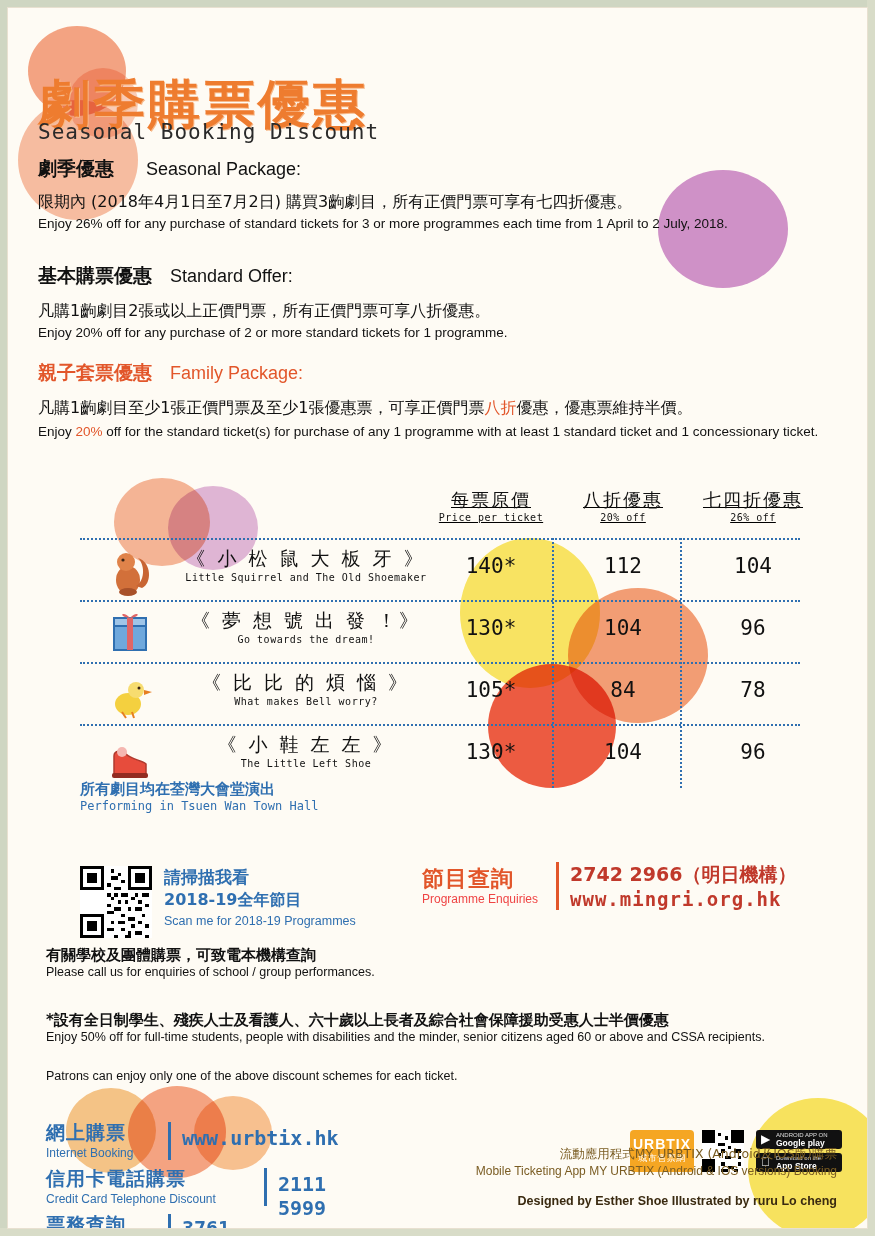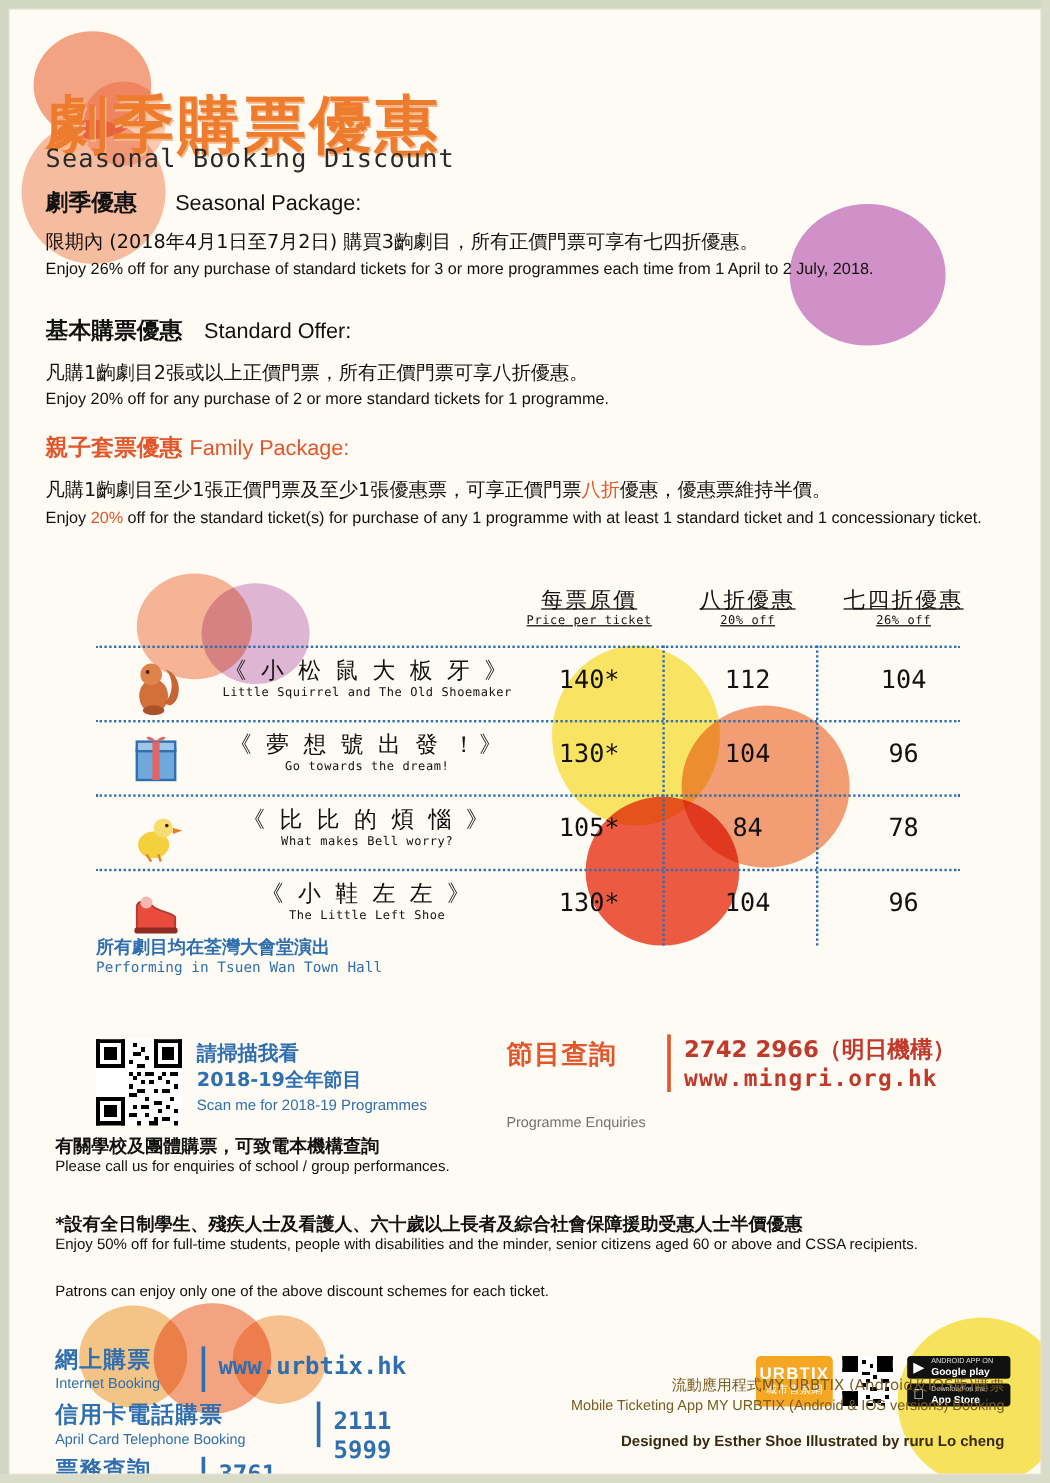--- a/index.html
+++ b/index.html
@@ -80,21 +80,21 @@
   .venue .cn{font-family:"DejaVu Sans",sans-serif;font-size:15px;color:#2f6fb0;font-weight:bold;}
   .venue .en{font-family:"DejaVu Sans Mono",monospace;font-size:12px;color:#2f6fb0;}
 
   
   .qr{position:absolute;left:72px;top:858px;width:72px;height:72px;background:#fff;}
   .scan-cn{position:absolute;left:156px;top:858px;font-family:"DejaVu Sans",sans-serif;font-size:17px;font-weight:bold;color:#2f6fb0;}
   .scan-yr{position:absolute;left:156px;top:882px;font-family:"DejaVu Sans",sans-serif;font-size:16px;font-weight:bold;color:#2f6fb0;}
   .scan-en{position:absolute;left:156px;top:906px;font-family:"Liberation Sans",sans-serif;font-size:12.5px;color:#2f6fb0;}
 
   .enq-cn{position:absolute;left:414px;top:856px;font-family:"DejaVu Sans",sans-serif;font-size:22px;font-weight:bold;color:#e2562a;letter-spacing:1px;}
-  .enq-en{position:absolute;left:414px;top:884px;font-family:"Liberation Sans",sans-serif;font-size:12px;color:#737373;margin-top:36px;}
+  .enq-en{position:absolute;left:414px;top:884px;font-family:"Liberation Sans",sans-serif;font-size:12px;color:#ef4444;}
   .enq-bar{position:absolute;left:548px;top:854px;width:3px;height:48px;background:#e2562a;}
   .enq-tel{position:absolute;left:562px;top:854px;font-family:"DejaVu Sans",sans-serif;font-size:19px;font-weight:bold;color:#c0392b;}
   .enq-web{position:absolute;left:562px;top:880px;font-family:"DejaVu Sans Mono",monospace;font-size:19px;font-weight:bold;color:#c0392b;letter-spacing:1px;}
 
   .note{position:absolute;}
   .note .cn{font-family:"DejaVu Sans",sans-serif;font-size:15px;font-weight:bold;color:#111;}
   .note .en{font-family:"Liberation Sans",sans-serif;font-size:12.5px;color:#111;}
 
   
   .bk{position:absolute;left:38px;}
@@ -156,21 +156,21 @@
     <div class="sec" style="left:30px;top:255px;">
       <div style="display:flex;align-items:baseline;gap:18px;">
         <span class="h-cn">基本購票優惠</span>
         <span class="h-en">Standard Offer:</span>
       </div>
       <div class="body-cn" style="width:760px;margin-top:10px;">凡購1齣劇目2張或以上正價門票，所有正價門票可享八折優惠。</div>
       <div class="body-en" style="width:760px;margin-top:2px;">Enjoy 20% off for any purchase of 2 or more standard tickets for 1 programme.</div>
     </div>
 
     <div class="sec" style="left:30px;top:352px;">
-      <div style="display:flex;align-items:baseline;gap:6px;">
+      <div style="display:flex;align-items:baseline;gap:18px;">
         <span class="h-cn orange">親子套票優惠</span>
         <span class="h-en" style="color:#e2562a;">Family Package:</span>
       </div>
       <div class="body-cn" style="width:790px;margin-top:10px;"><span>凡購1齣劇目至少1張正價門票及至少1張優惠票，可享正價門票</span><span class="hl">八折</span><span>優惠，優惠票維持半價。</span></div>
       <div class="body-en" style="width:800px;margin-top:4px;"><span>Enjoy </span><span class="hl">20%</span><span> off for the standard ticket(s) for purchase of any 1 programme with at least 1 standard ticket and 1 concessionary ticket.</span></div>
     </div>
 
     <div class="tbl">
 
       <div class="col-head" style="left:356px;top:0;width:110px;">
@@ -339,21 +339,21 @@
     </div>
 
     <div class="bk" style="top:1112px;">
       <div class="cn">網上購票</div>
       <div class="en">Internet Booking</div>
       <div class="bar" style="left:122px;top:2px;height:38px;"></div>
       <div class="val" style="left:136px;top:6px;">www.urbtix.hk</div>
     </div>
     <div class="bk" style="top:1158px;">
       <div class="cn">信用卡電話購票</div>
-      <div class="en">April Card Telephone Booking</div>
+      <div class="en">Credit Card Telephone Discount</div>
       <div class="bar" style="left:218px;top:2px;height:38px;"></div>
       <div class="val" style="left:232px;top:6px;">2111 5999</div>
     </div>
     <div class="bk" style="top:1204px;">
       <div class="cn">票務查詢</div>
 
       <div class="bar" style="left:122px;top:2px;height:34px;"></div>
       <div class="val" style="left:136px;top:4px;">3761 6661</div>
     </div>
 

